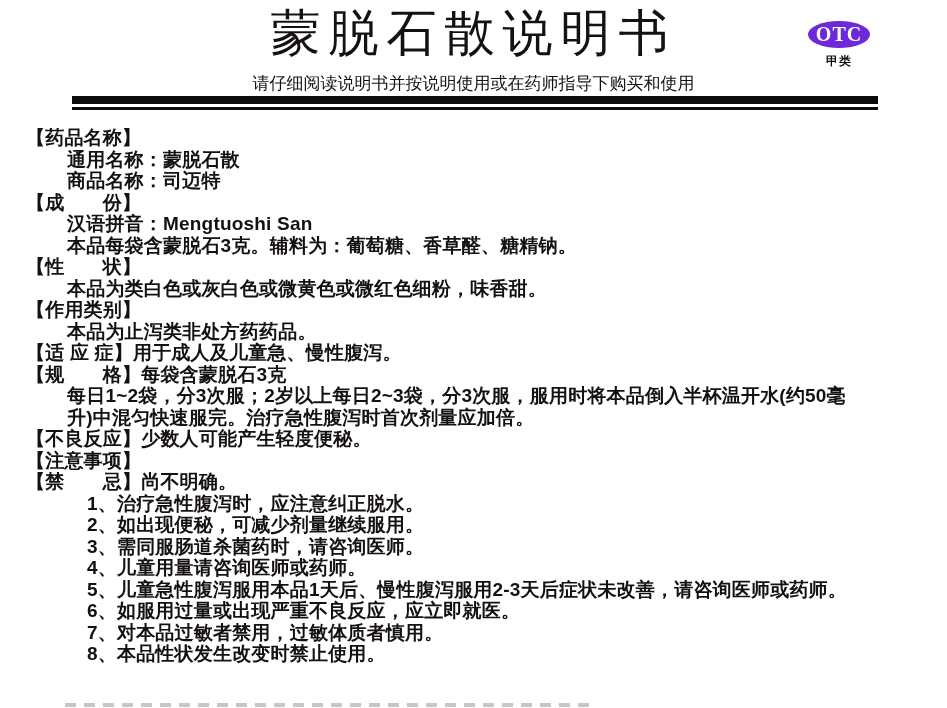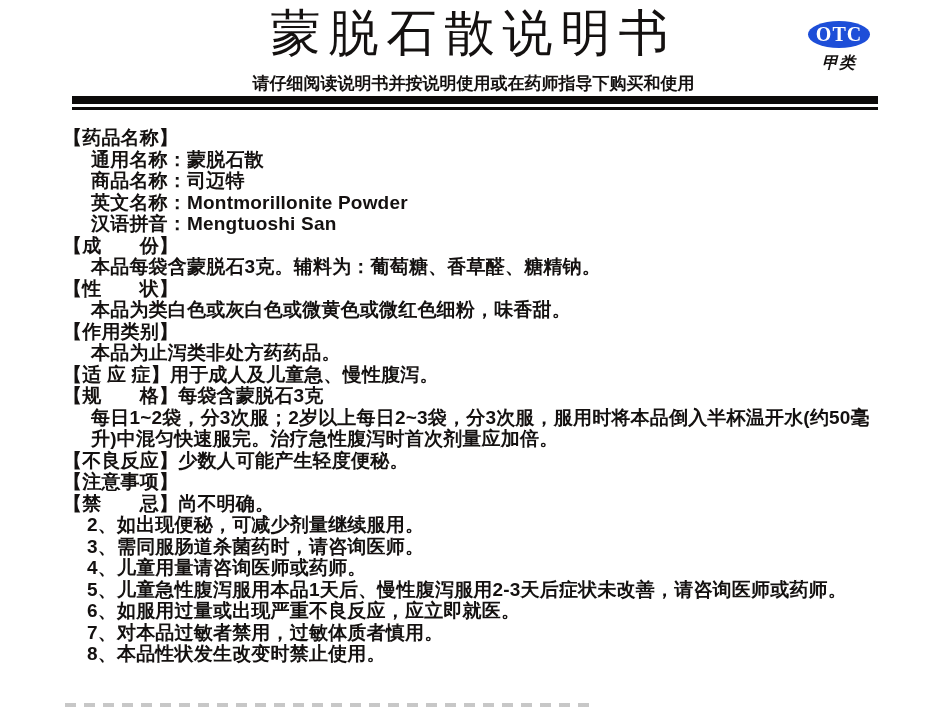--- a/index.html
+++ b/index.html
@@ -24,43 +24,42 @@
   }
   .otc-block {
     position: absolute;
     top: 21px; left: 804px;
     width: 70px;
     text-align: center;
   }
   .otc-badge {
     width: 62px; height: 27px;
     margin: 0 auto;
-    background: #1d4ed8;
+    background: #6d28d9;
     border-radius: 50%;
     color: #ffffff;
     font-family: "Liberation Serif", "DejaVu Serif", serif;
     font-weight: bold;
     font-size: 20px;
     line-height: 27px;
     letter-spacing: 1px;
     text-align: center;
   }
   .otc-class {
     margin-top: 5px;
-    font-size: 16px;
+    font-size: 12px;
     font-weight: bold;
     letter-spacing: 1px;
-    font-style: italic;
   }
   .subtitle {
     position: absolute;
     top: 72px; left: 0; right: 0;
     text-align: center;
     font-size: 17px;
-    font-weight: bold;
+    font-weight: normal;
     white-space: nowrap;
   }
   .divider {
     position: absolute;
     top: 96px; left: 72px;
     width: 806px;
   }
   .divider .bar-thick { height: 8px; background: #0d0b0a; }
   .divider .bar-thin  { height: 2.5px; background: #0d0b0a; margin-top: 3px; }
   .leaflet-body {
@@ -69,22 +68,22 @@
     width: 947px;
   }
   .line {
     height: 21.5px;
     line-height: 21.5px;
     font-size: 19px;
     font-weight: bold;
     white-space: nowrap;
     letter-spacing: 0.2px;
   }
-  .line.section { padding-left: 63px; }
-  .line.indent  { padding-left: 67px; margin-left: 24px; }
+  .line.section { padding-left: 26px; }
+  .line.indent  { padding-left: 67px; }
   .line.list    { padding-left: 87px; }
   .cutoff-line {
     position: absolute;
     top: 703px; left: 65px;
     width: 525px; height: 4px;
     background: repeating-linear-gradient(90deg,
       #9a9a9a 0px, #9a9a9a 11px,
       transparent 11px, transparent 19px);
     opacity: 0.55;
   }
@@ -103,35 +102,35 @@
 
 <div class="divider">
   <div class="bar-thick"></div>
   <div class="bar-thin"></div>
 </div>
 
 <div class="leaflet-body">
     <div class="line section">【药品名称】</div>
     <div class="line indent">通用名称：蒙脱石散</div>
     <div class="line indent">商品名称：司迈特</div>
-    <div class="line indent">英文名称：Montmorillonite Powder</div>
+    <div class="line section">【成　　份】</div>
     <div class="line indent">汉语拼音：Mengtuoshi San</div>
-    <div class="line section">【成　　份】</div>
     <div class="line indent">本品每袋含蒙脱石3克。辅料为：葡萄糖、香草醛、糖精钠。</div>
     <div class="line section">【性　　状】</div>
     <div class="line indent">本品为类白色或灰白色或微黄色或微红色细粉，味香甜。</div>
     <div class="line section">【作用类别】</div>
     <div class="line indent">本品为止泻类非处方药药品。</div>
     <div class="line section">【适 应 症】用于成人及儿童急、慢性腹泻。</div>
     <div class="line section">【规　　格】每袋含蒙脱石3克</div>
     <div class="line indent">每日1~2袋，分3次服；2岁以上每日2~3袋，分3次服，服用时将本品倒入半杯温开水(约50毫</div>
     <div class="line indent">升)中混匀快速服完。治疗急性腹泻时首次剂量应加倍。</div>
     <div class="line section">【不良反应】少数人可能产生轻度便秘。</div>
     <div class="line section">【注意事项】</div>
     <div class="line section">【禁　　忌】尚不明确。</div>
+    <div class="line list">1、治疗急性腹泻时，应注意纠正脱水。</div>
     <div class="line list">2、如出现便秘，可减少剂量继续服用。</div>
     <div class="line list">3、需同服肠道杀菌药时，请咨询医师。</div>
     <div class="line list">4、儿童用量请咨询医师或药师。</div>
     <div class="line list">5、儿童急性腹泻服用本品1天后、慢性腹泻服用2-3天后症状未改善，请咨询医师或药师。</div>
     <div class="line list">6、如服用过量或出现严重不良反应，应立即就医。</div>
     <div class="line list">7、对本品过敏者禁用，过敏体质者慎用。</div>
     <div class="line list">8、本品性状发生改变时禁止使用。</div>
   </div>
 
 <div class="cutoff-line"></div>

